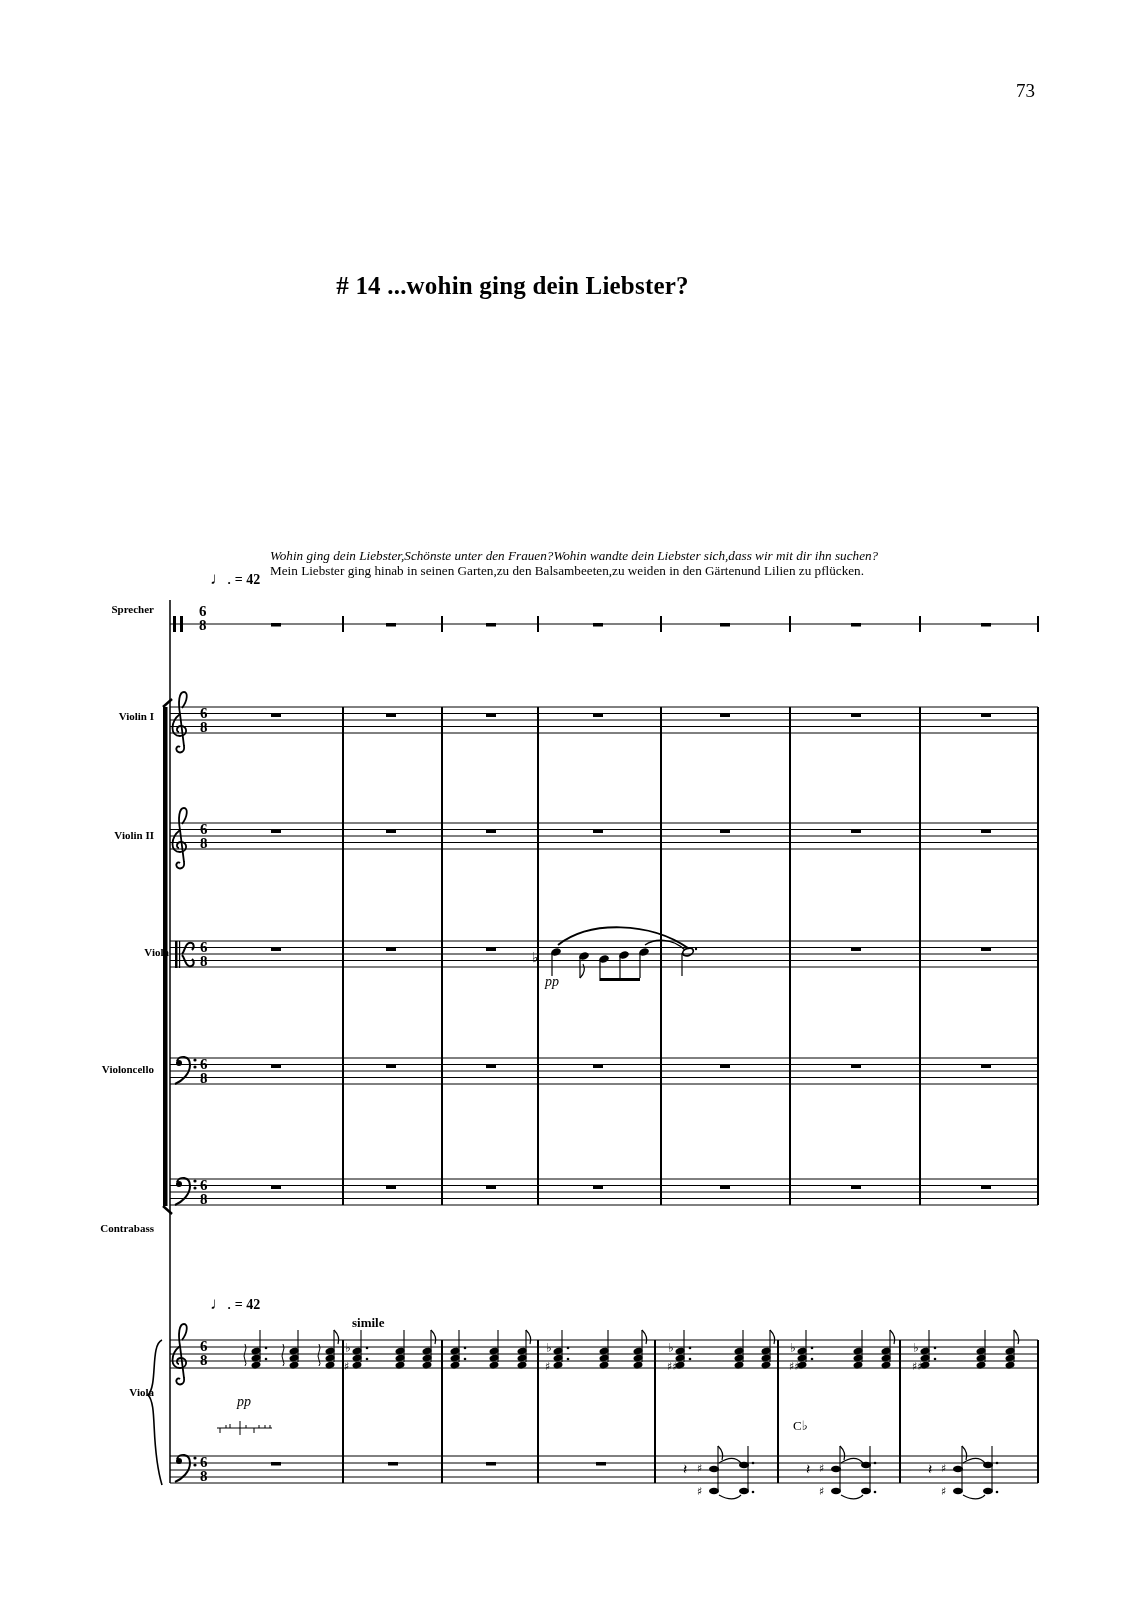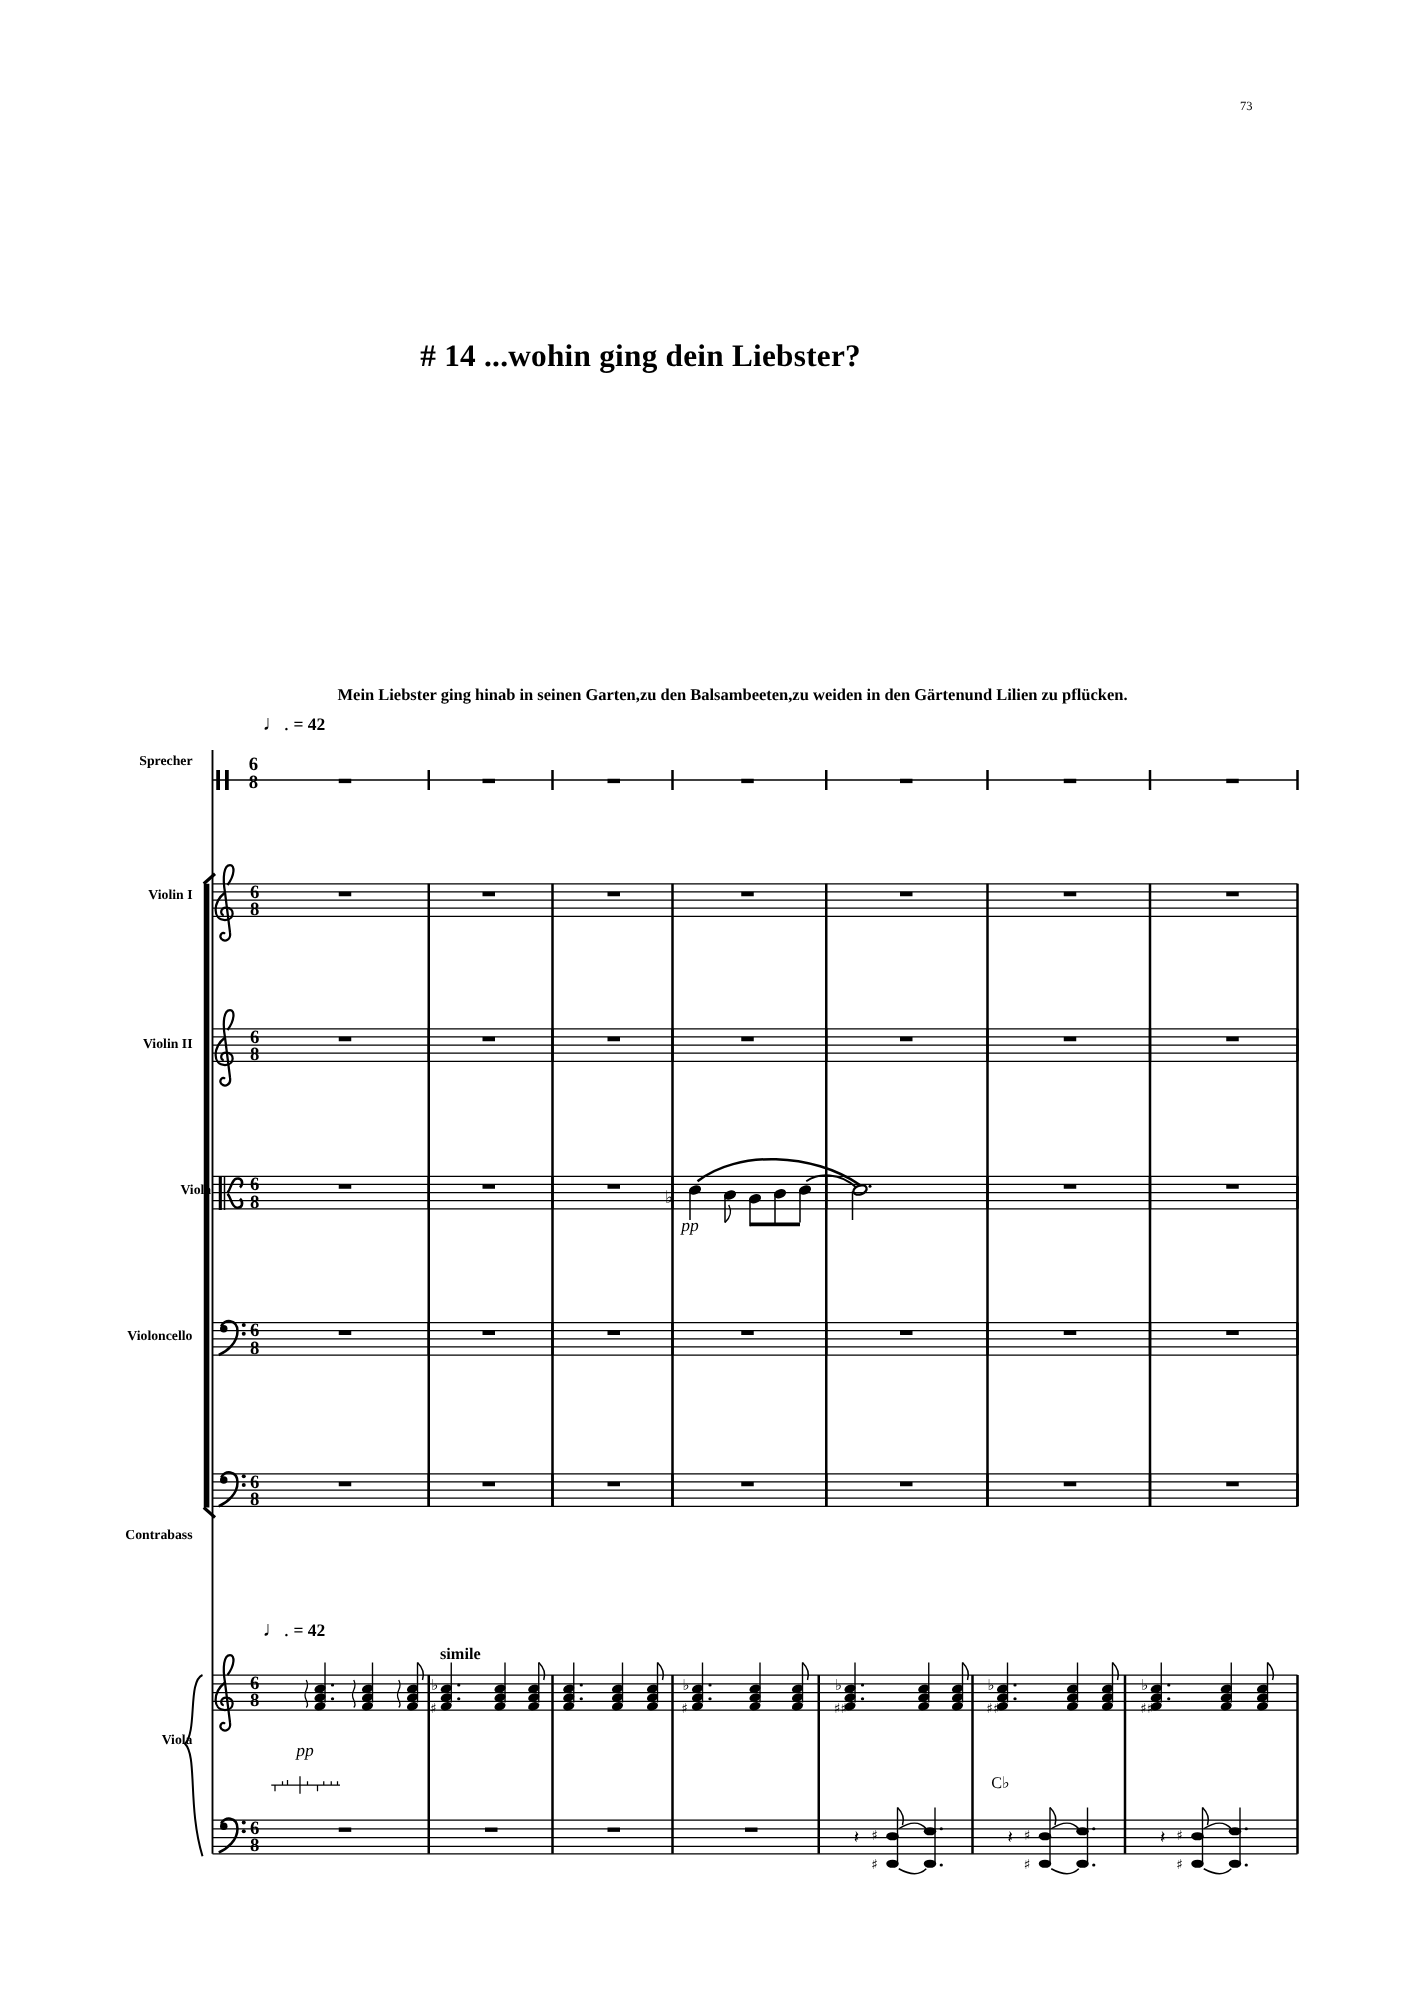--- a/index.html
+++ b/index.html
@@ -1,38 +1,39 @@
 <!DOCTYPE html>
 <html><head>
 <meta charset="utf-8">
 <style>
   html, body { margin: 0; padding: 0; background: #ffffff; }
   body { width: 1131px; height: 1600px; position: relative; overflow: hidden;
          font-family: "Liberation Serif", "DejaVu Serif", serif; color: #000; }
-  .page-number { position: absolute; top: 80px; left: 992px; font-size: 10px; }
+  .page-number { position: absolute; top: 80px; left: 1016px; font-size: 19px; }
   .title { position: absolute; top: 272px; left: 0; width: 1025px; text-align: center;
            font-size: 25px; font-weight: bold; letter-spacing: 0.2px; }
   .text-block { position: absolute; left: 270px; top: 548px; font-size: 13.2px; line-height: 15px; white-space: nowrap; }
   .text-block .line-italic { font-style: italic; }
-  .text-block .line-bold { font-weight: bold; }
+  .text-block .line-bold { font-weight: normal; }
   .tempo { position: absolute; font-size: 14px; font-weight: bold; white-space: nowrap; }
   .tempo .note-glyph { font-size: 17px; font-weight: normal; }
   .instr-label { position: absolute; font-size: 11px; font-weight: bold; text-align: right; width: 150px; white-space: nowrap; }
   .dyn { position: absolute; font-style: italic; font-size: 14px; }
   .simile { position: absolute; font-weight: bold; font-size: 13px; }
   .pedal { position: absolute; font-size: 13px; }
   svg.score { position: absolute; left: 0; top: 0; }
 </style>
 </head>
 <body>
 
 <div class="page-number">73</div>
 <div class="title"># 14 ...wohin ging dein Liebster?</div>
 
 <div class="text-block">
+  <div class="line-italic">Wohin ging dein Liebster,Schönste unter den Frauen?Wohin wandte dein Liebster sich,dass wir mit dir ihn suchen?</div>
   <div class="line-bold">Mein Liebster ging hinab in seinen Garten,zu den Balsambeeten,zu weiden in den Gärtenund Lilien zu pflücken.</div>
 </div>
 
 <div class="tempo" style="left:210px; top:569px;">
   <span class="note-glyph">♩.</span>
   <span>= 42</span>
 </div>
 
 <div class="tempo" style="left:210px; top:1294px;">
   <span class="note-glyph">♩.</span>

